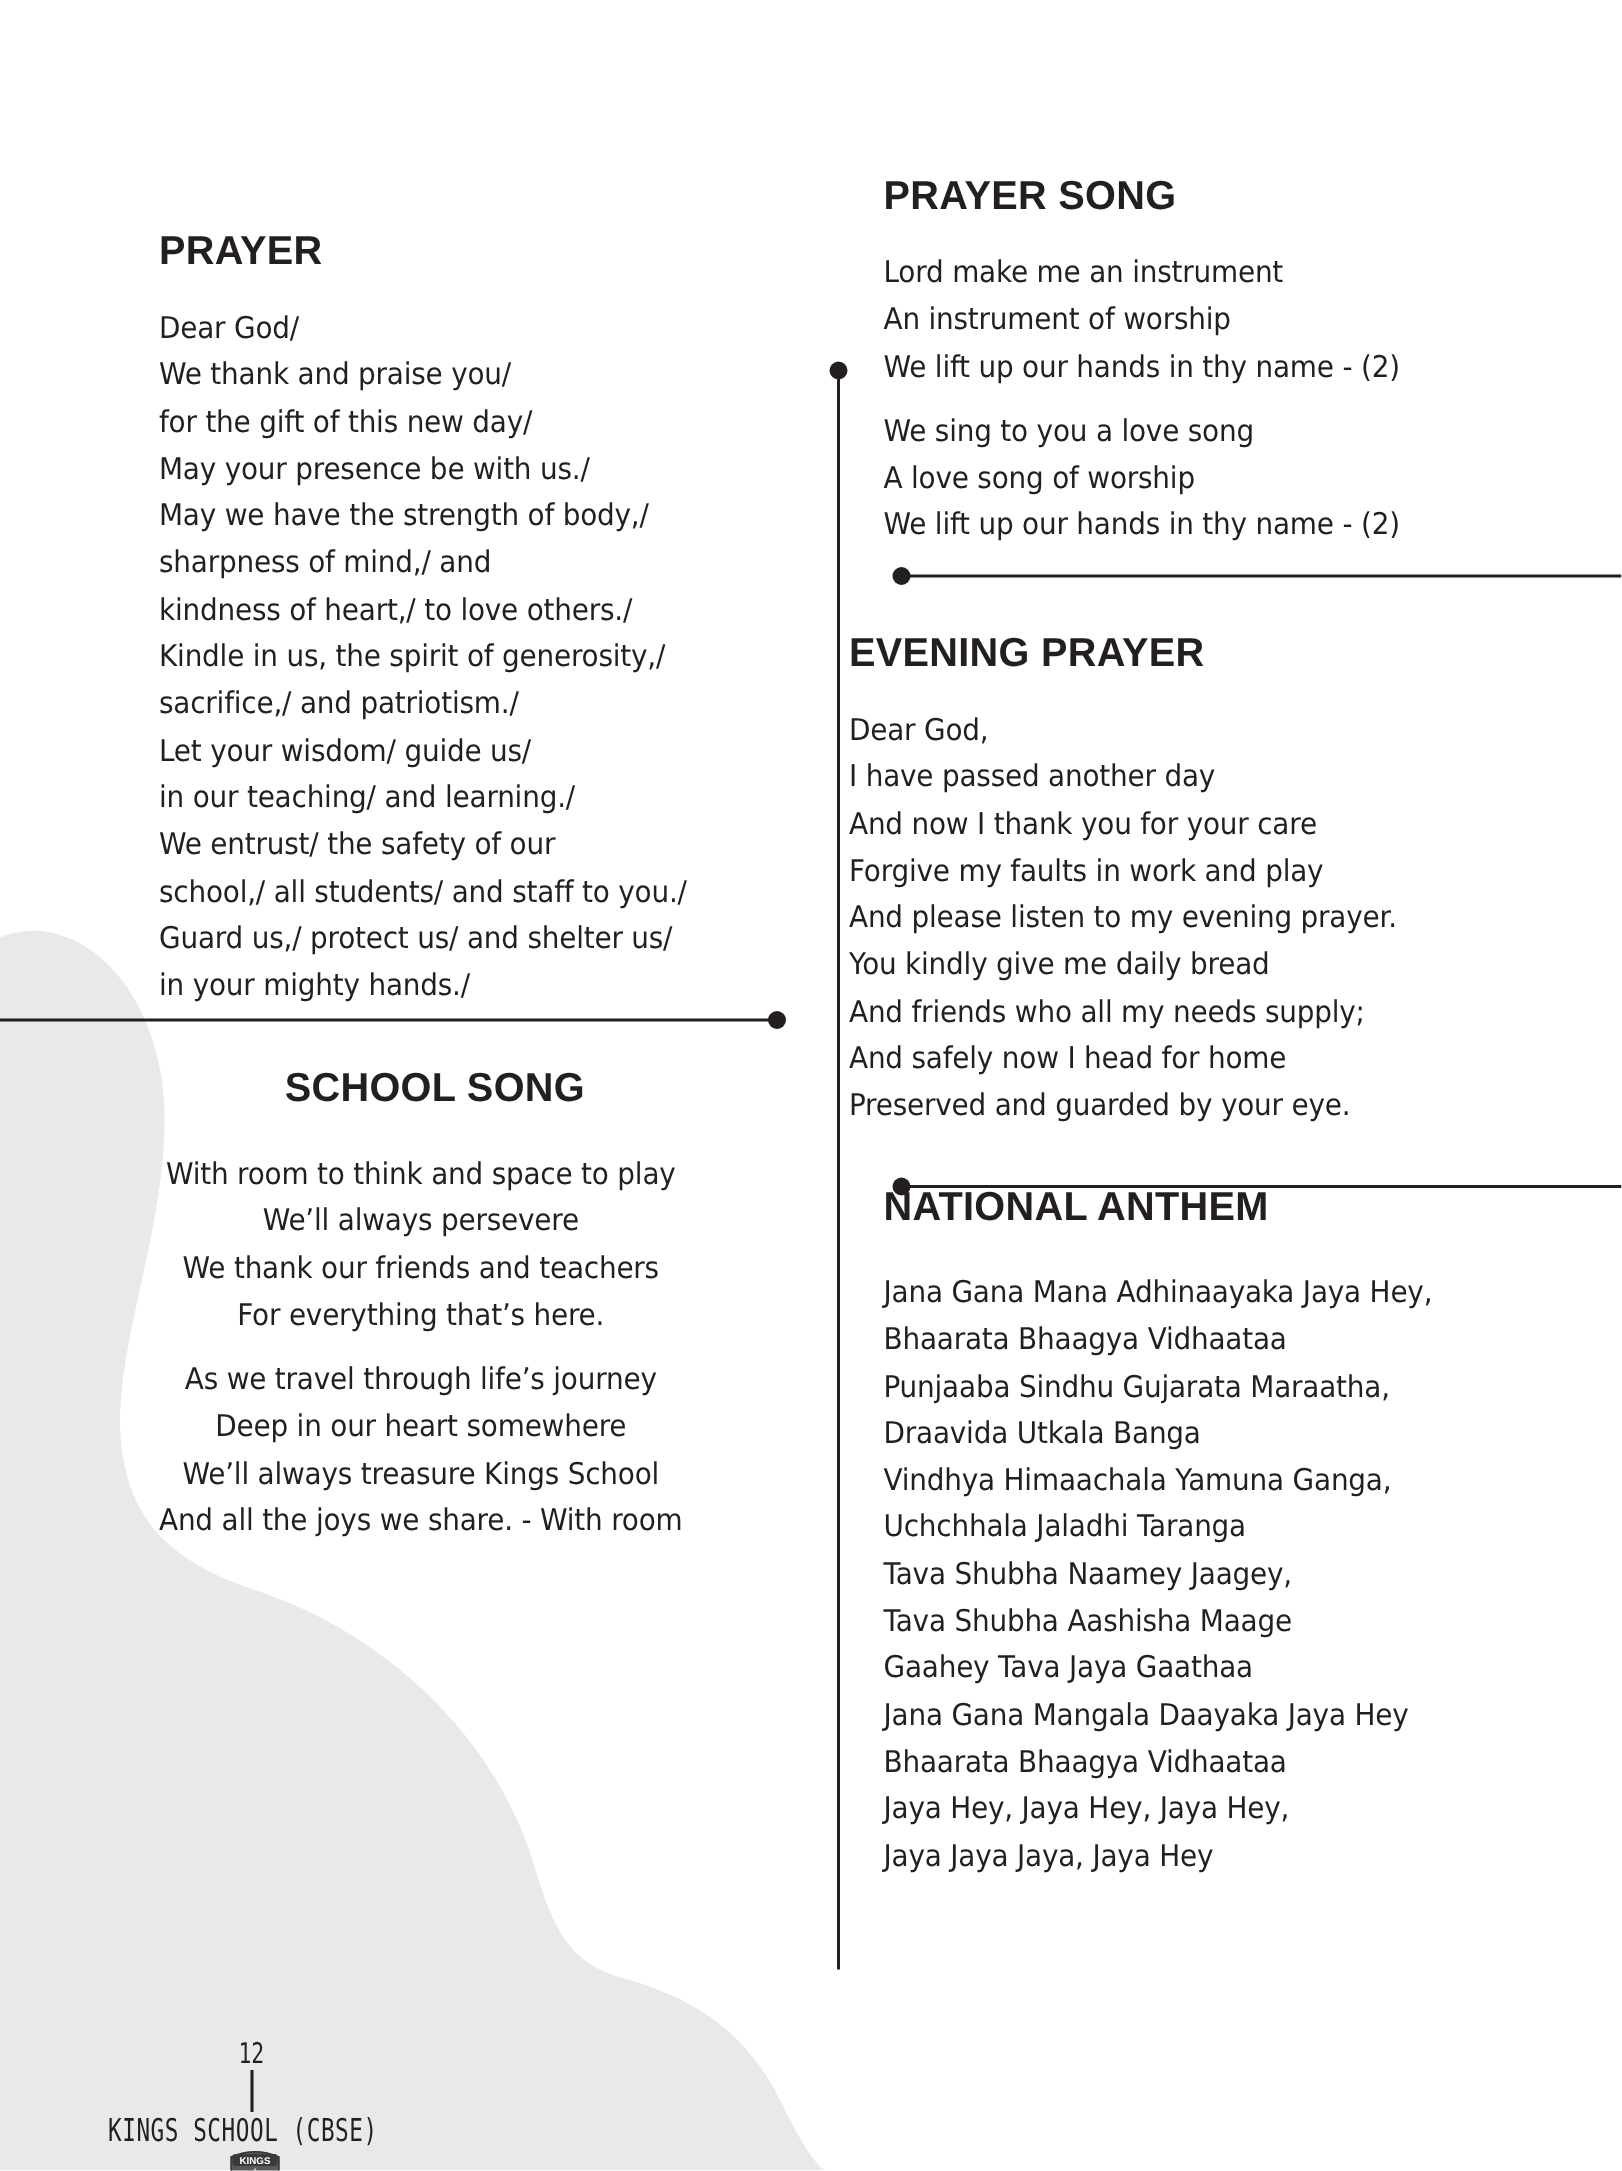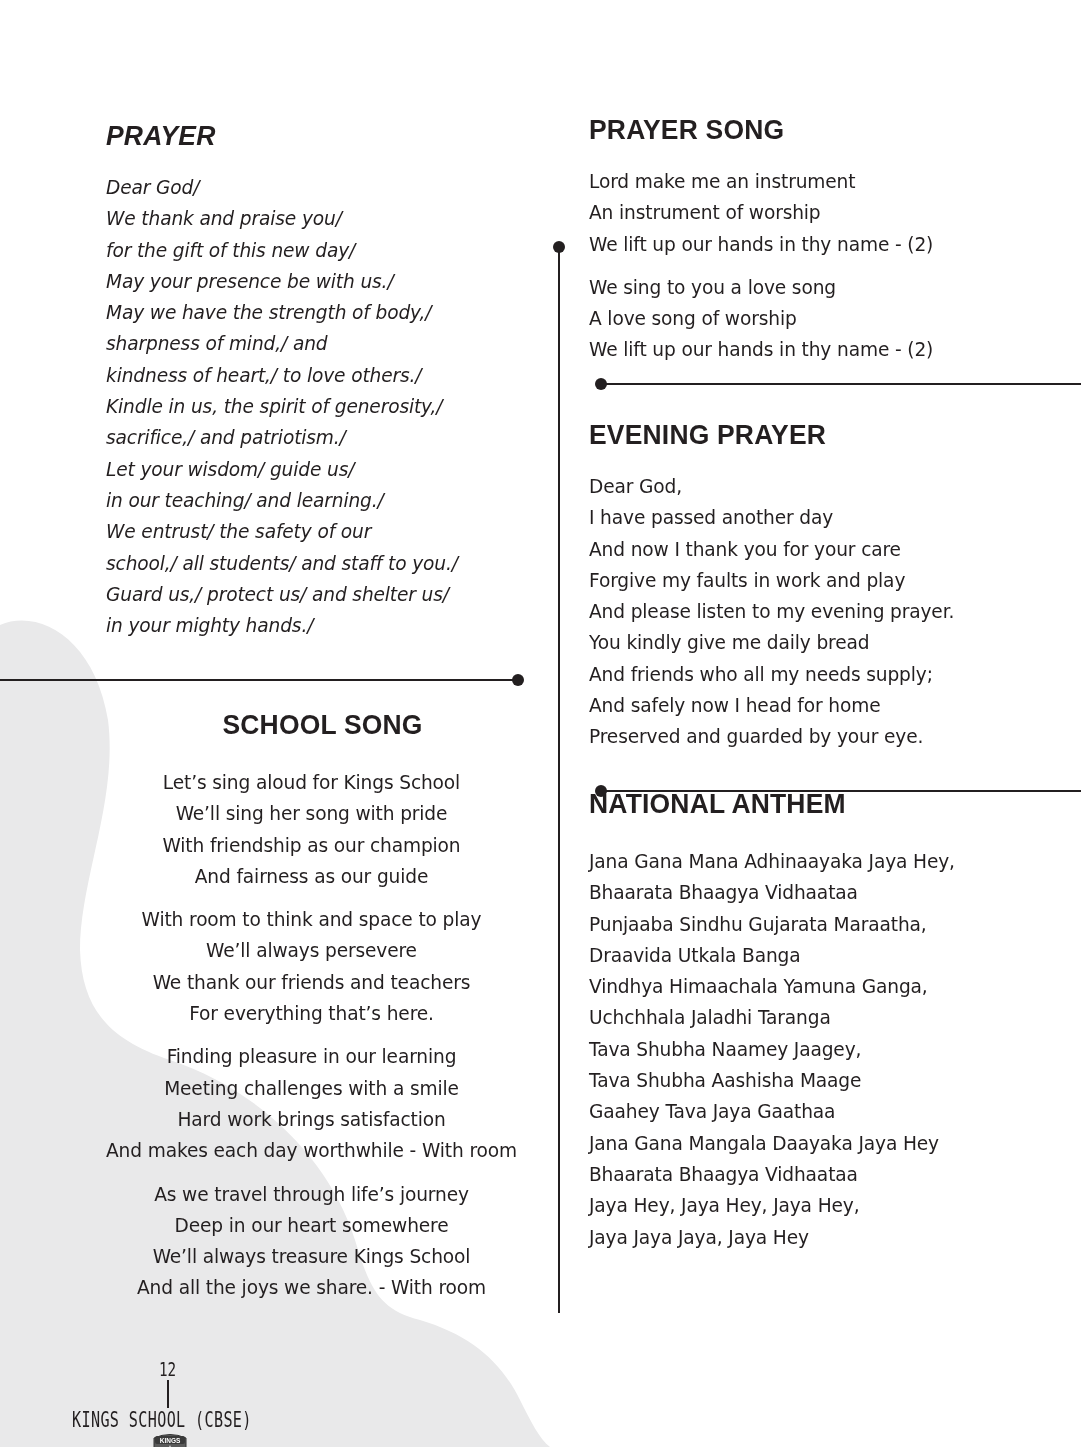--- a/index.html
+++ b/index.html
@@ -37,21 +37,21 @@
   }
   .logo { width: 44px; height: 46px; }
 </style>
 </head>
 <body>
 
 <svg class="bg-shape" viewBox="0 0 1081 1447">
   <path fill="#e9e9ea" d="M0 625 C 40 608, 95 640, 108 720 C 118 800, 80 880, 80 950 C 82 1010, 110 1040, 170 1060 C 260 1090, 330 1160, 355 1240 C 370 1290, 380 1310, 420 1320 C 470 1335, 500 1360, 520 1400 C 530 1420, 540 1440, 550 1447 L 0 1447 Z"></path>
 </svg>
 
-<div class="col" style="left:106px; top:120px;font-style:italic;">
+<div class="col" style="left:106px; top:151px;">
   <h2 class="heading">PRAYER</h2>
   <div style="height:20px"></div>
   <div>
       <ul class="lines">
         <li>Dear God/</li>
         <li>We thank and praise you/</li>
         <li>for the gift of this new day/</li>
         <li>May your presence be with us./</li>
         <li>May we have the strength of body,/</li>
         <li>sharpness of mind,/ and</li>
@@ -69,36 +69,24 @@
 </div>
 
 <div class="divider-h" style="left:0; top:679px; width:518px;"></div>
 <div class="dot" style="left:512px; top:674px;"></div>
 
 <div class="col" style="left:106px; top:709px;text-align:center;">
   <h2 class="heading">SCHOOL SONG</h2>
   <div style="height:26px"></div>
   <div>
       <ul class="lines stanza">
-        <li>Let’s sing aloud for Kings School</li>
-        <li>We’ll sing her song with pride</li>
-        <li>With friendship as our champion</li>
-        <li>And fairness as our guide</li>
-      </ul>
-      <ul class="lines stanza">
         <li>With room to think and space to play</li>
         <li>We’ll always persevere</li>
         <li>We thank our friends and teachers</li>
         <li>For everything that’s here.</li>
-      </ul>
-      <ul class="lines stanza">
-        <li>Finding pleasure in our learning</li>
-        <li>Meeting challenges with a smile</li>
-        <li>Hard work brings satisfaction</li>
-        <li>And makes each day worthwhile - With room</li>
       </ul>
       <ul class="lines">
         <li>As we travel through life’s journey</li>
         <li>Deep in our heart somewhere</li>
         <li>We’ll always treasure Kings School</li>
         <li>And all the joys we share. - With room</li>
       </ul>
     </div>
 </div>
 
@@ -118,21 +106,21 @@
         <li>We sing to you a love song</li>
         <li>A love song of worship</li>
         <li>We lift up our hands in thy name - (2)</li>
       </ul>
     </div>
 </div>
 
 <div class="divider-h" style="left:601px; top:383px; width:480px;"></div>
 <div class="dot" style="left:595px; top:378px;"></div>
 
-<div class="col" style="left:589px; top:419px;">
+<div class="col" style="left:566px; top:419px;">
   <h2 class="heading">EVENING PRAYER</h2>
   <div style="height:20px"></div>
   <div>
       <ul class="lines">
         <li>Dear God,</li>
         <li>I have passed another day</li>
         <li>And now I thank you for your care</li>
         <li>Forgive my faults in work and play</li>
         <li>And please listen to my evening prayer.</li>
         <li>You kindly give me daily bread</li>

